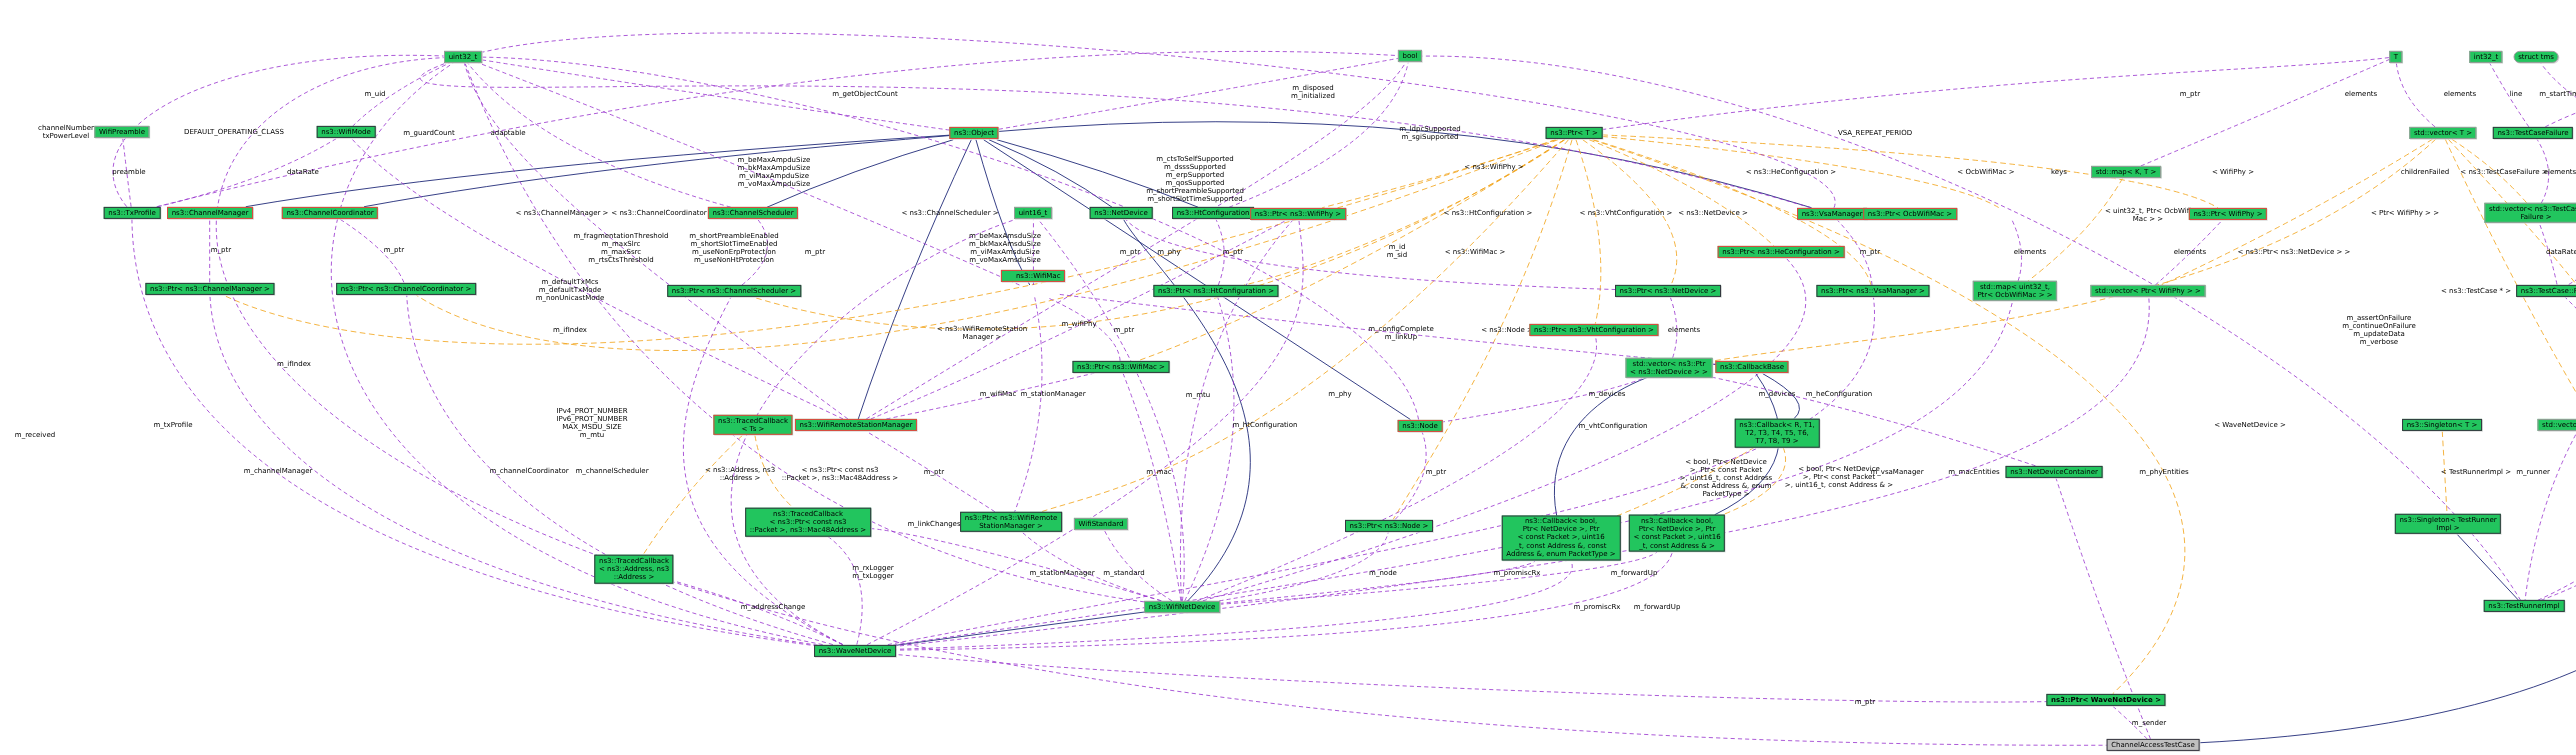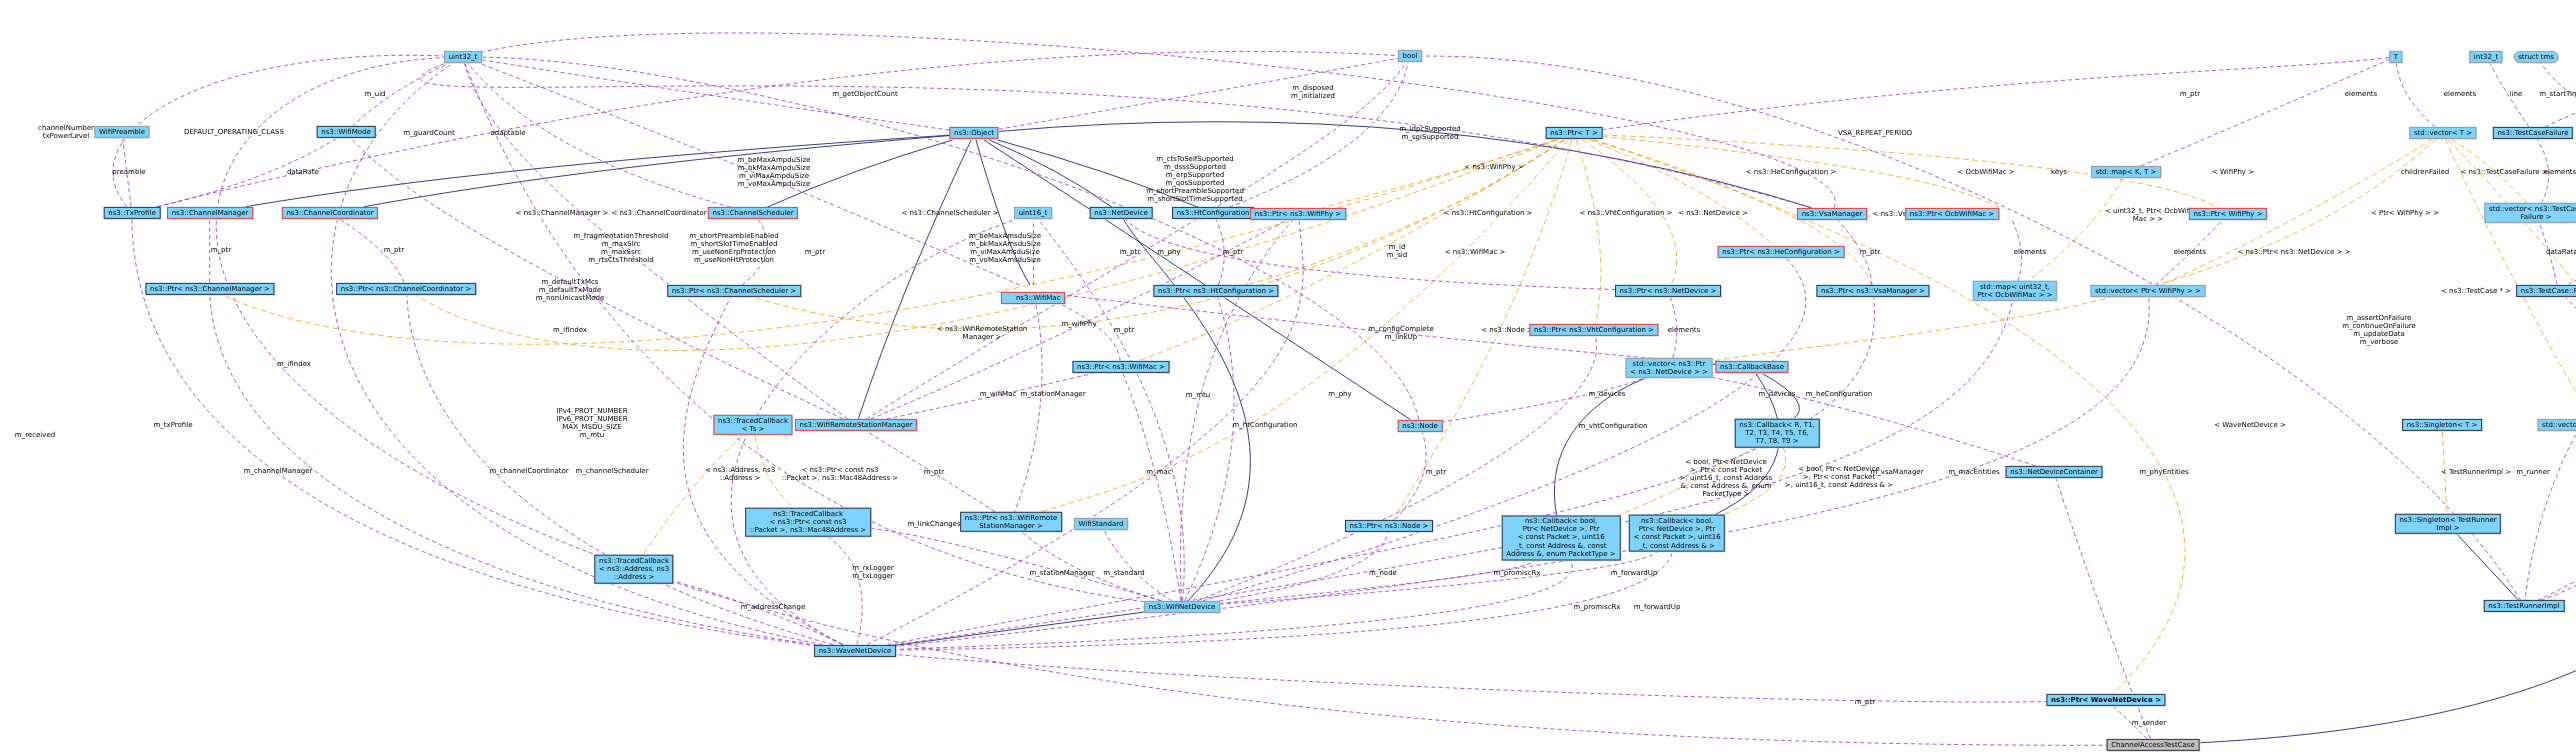--- a/index.html
+++ b/index.html
@@ -3,21 +3,21 @@
 <meta charset="utf-8">
 <style>
   html,body{margin:0;padding:0;background:#ffffff;}
   #canvas{position:relative;width:2852px;height:756px;background:#ffffff;overflow:hidden;
           font-family:"DejaVu Sans","Liberation Sans",sans-serif;}
   #edge-layer{position:absolute;left:0;top:0;z-index:1;}
   #edge-layer path{fill:none;stroke-width:1.6px;}
   #edge-layer path.ep{stroke:var(--purple);stroke-dasharray:8 6;}
   #edge-layer path.eo{stroke:var(--orange);stroke-dasharray:11 7;}
   #edge-layer path.en{stroke:var(--navy);stroke-width:1.8px;}
-  .node{position:absolute;transform:translate(-50%,-50%);z-index:3;background:#7dd3fc;
+  .node{position:absolute;transform:translate(-50%,-50%);z-index:3;background:#22c55e;
         border:0.5px solid #9b9b9b;box-shadow:0.8px 0.8px 0 #d9d9d9;padding:1px 3.6px;
         font-size:7px;line-height:8.2px;color:#000;white-space:pre;text-align:center;cursor:pointer;}
   .node.bold{border:0.9px solid #35353f;}
   .node.red{border:0.9px solid var(--nodered);}
   .node.main{border:0.9px solid #35353f;background:var(--mainbg);}
   .elabel{position:absolute;transform:translate(-50%,-50%);z-index:2;font-size:7px;line-height:8px;
           color:#000;white-space:pre;text-align:center;}
 </style>
 </head>
 <body>
@@ -181,27 +181,27 @@
       <div class="node bold" style="left: 1574px; top: 133px;">ns3::Ptr&lt; T &gt;</div>
       <div class="node bold" style="left: 132px; top: 213px;">ns3::TxProfile</div>
       <div class="node red" style="left: 210px; top: 213px;">ns3::ChannelManager</div>
       <div class="node red" style="left: 330px; top: 213px;">ns3::ChannelCoordinator</div>
       <div class="node red" style="left: 753px; top: 213px;">ns3::ChannelScheduler</div>
       <div class="node plain" style="left: 1033px; top: 213px;">uint16_t</div>
       <div class="node bold" style="left: 1121px; top: 213px;">ns3::NetDevice</div>
       <div class="node bold" style="left: 1213px; top: 213px;">ns3::HtConfiguration</div>
       <div class="node red" style="left: 1298px; top: 214px;">ns3::Ptr&lt; ns3::WifiPhy &gt;</div>
       <div class="node red" style="left: 1832px; top: 214px;">ns3::VsaManager</div>
-      <div class="node red" style="left: 1952px; top: 214px;">ns3::Ptr&lt; OcbWifiMac &gt;</div>
+      <div class="node red" style="left: 1910px; top: 214px;">ns3::Ptr&lt; OcbWifiMac &gt;</div>
       <div class="node red" style="left: 2228px; top: 214px;">ns3::Ptr&lt; WifiPhy &gt;</div>
       <div class="node red" style="left: 1781px; top: 252px;">ns3::Ptr&lt; ns3::HeConfiguration &gt;</div>
       <div class="node bold" style="left: 210px; top: 289px;">ns3::Ptr&lt; ns3::ChannelManager &gt;</div>
       <div class="node bold" style="left: 406px; top: 289px;">ns3::Ptr&lt; ns3::ChannelCoordinator &gt;</div>
       <div class="node bold" style="left: 734px; top: 291px;">ns3::Ptr&lt; ns3::ChannelScheduler &gt;</div>
-      <div class="node red" style="left: 1033px; top: 298px; padding-left: 14px;">ns3::WifiMac</div>
+      <div class="node red" style="left: 1033px; top: 276px; padding-left: 14px;">ns3::WifiMac</div>
       <div class="node bold" style="left: 1216px; top: 291px;">ns3::Ptr&lt; ns3::HtConfiguration &gt;</div>
       <div class="node bold" style="left: 1668px; top: 291px;">ns3::Ptr&lt; ns3::NetDevice &gt;</div>
       <div class="node bold" style="left: 1873px; top: 291px;">ns3::Ptr&lt; ns3::VsaManager &gt;</div>
       <div class="node plain" style="left: 2015px; top: 291px;">std::map&lt; uint32_t,
 Ptr&lt; OcbWifiMac &gt; &gt;</div>
       <div class="node plain" style="left: 2148px; top: 291px;">std::vector&lt; Ptr&lt; WifiPhy &gt; &gt;</div>
       <div class="node plain" style="left: 2126px; top: 172px;">std::map&lt; K, T &gt;</div>
       <div class="node bold" style="left: 1121px; top: 367px;">ns3::Ptr&lt; ns3::WifiMac &gt;</div>
       <div class="node plain" style="left: 1669px; top: 368px;">std::vector&lt; ns3::Ptr
 &lt; ns3::NetDevice &gt; &gt;</div>

